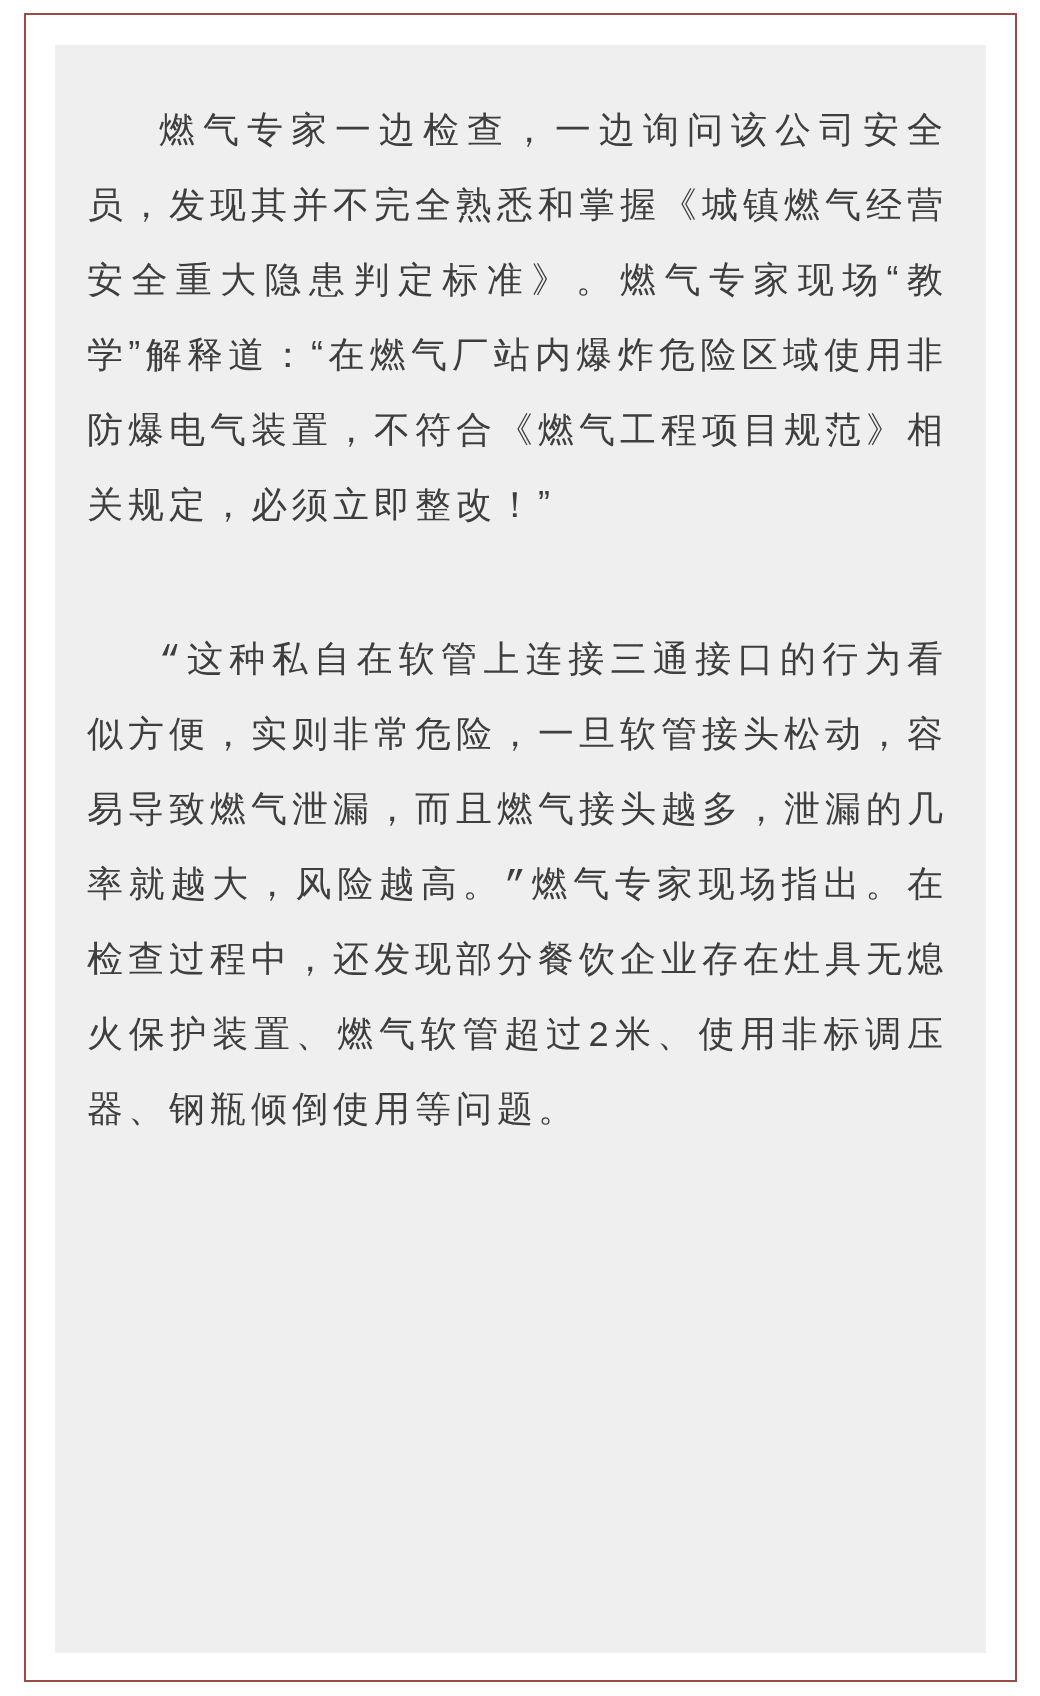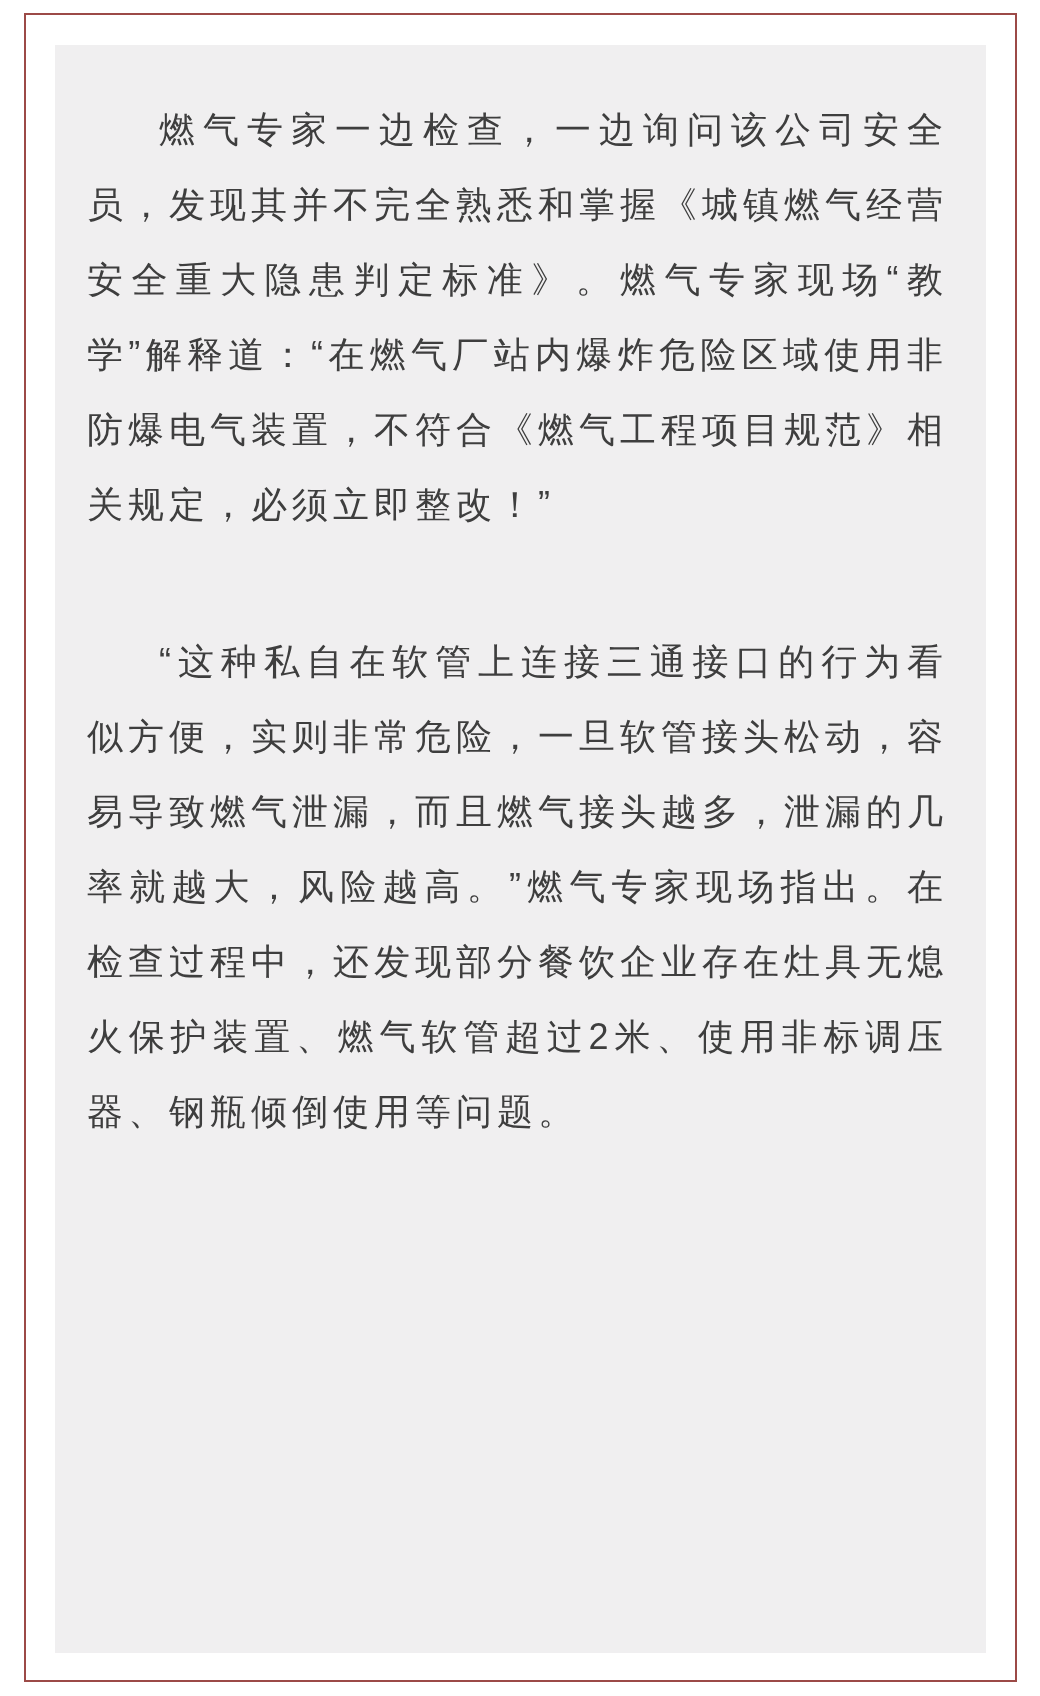--- a/index.html
+++ b/index.html
@@ -44,21 +44,21 @@
     font-size: 36px;
     line-height: 75px;
     letter-spacing: 5px;
     color: var(--text-color);
     text-align: justify;
     text-justify: inter-ideograph;
     text-indent: 2em;
     margin: 0 0 82px 0;
     font-weight: 400;
   }
-  .content-panel p:last-child { margin-bottom: 0; }
+  .content-panel p:last-child { margin-bottom: 0; font-family: Liberation Mono, monospace; }
 </style>
 </head>
 <body>
 
 <div class="page">
   <div class="red-frame">
     <div class="content-panel">
       <p>燃气专家一边检查，一边询问该公司安全员，发现其并不完全熟悉和掌握《城镇燃气经营安全重大隐患判定标准》。燃气专家现场“教学”解释道：“在燃气厂站内爆炸危险区域使用非防爆电气装置，不符合《燃气工程项目规范》相关规定，必须立即整改！”</p>
       <p>“这种私自在软管上连接三通接口的行为看似方便，实则非常危险，一旦软管接头松动，容易导致燃气泄漏，而且燃气接头越多，泄漏的几率就越大，风险越高。”燃气专家现场指出。在检查过程中，还发现部分餐饮企业存在灶具无熄火保护装置、燃气软管超过2米、使用非标调压器、钢瓶倾倒使用等问题。</p>
     </div>

